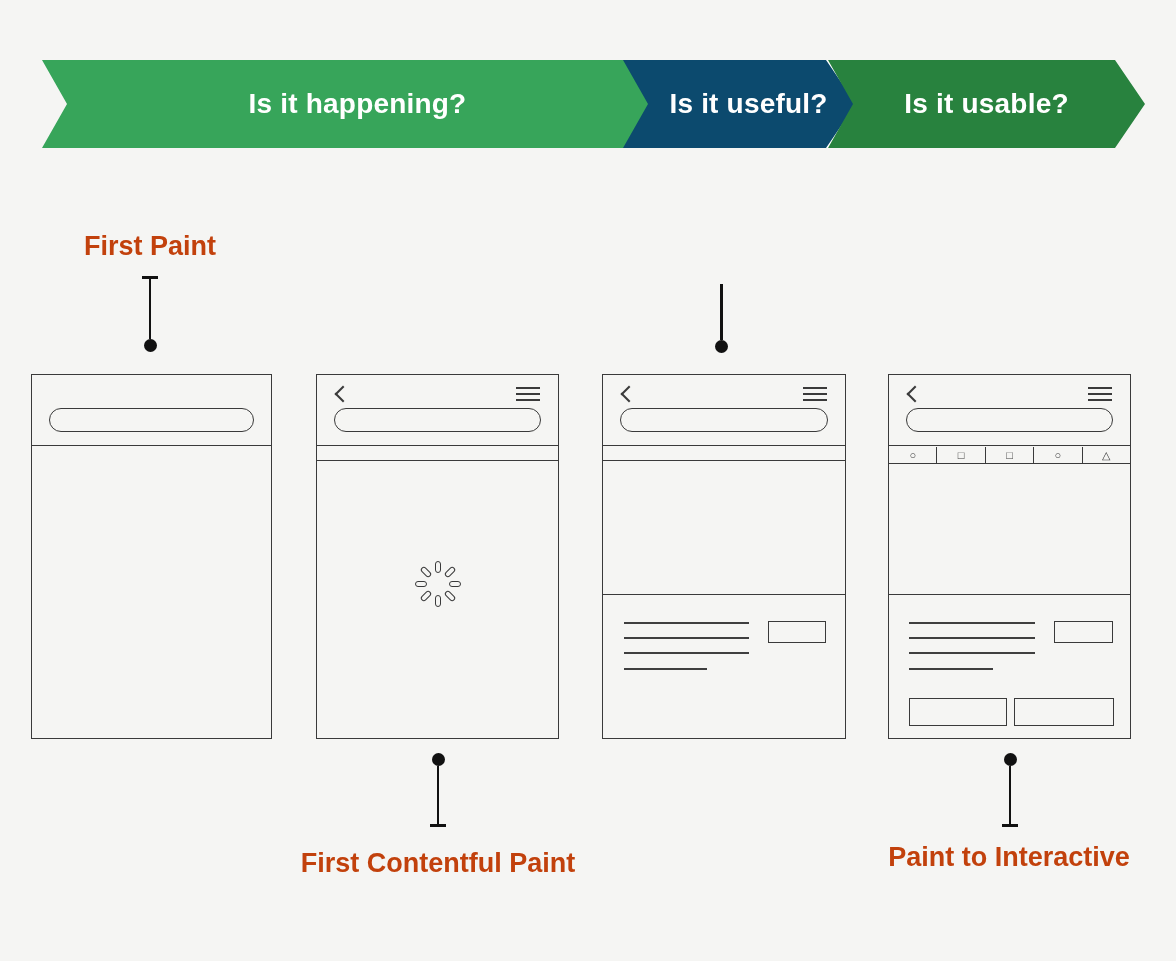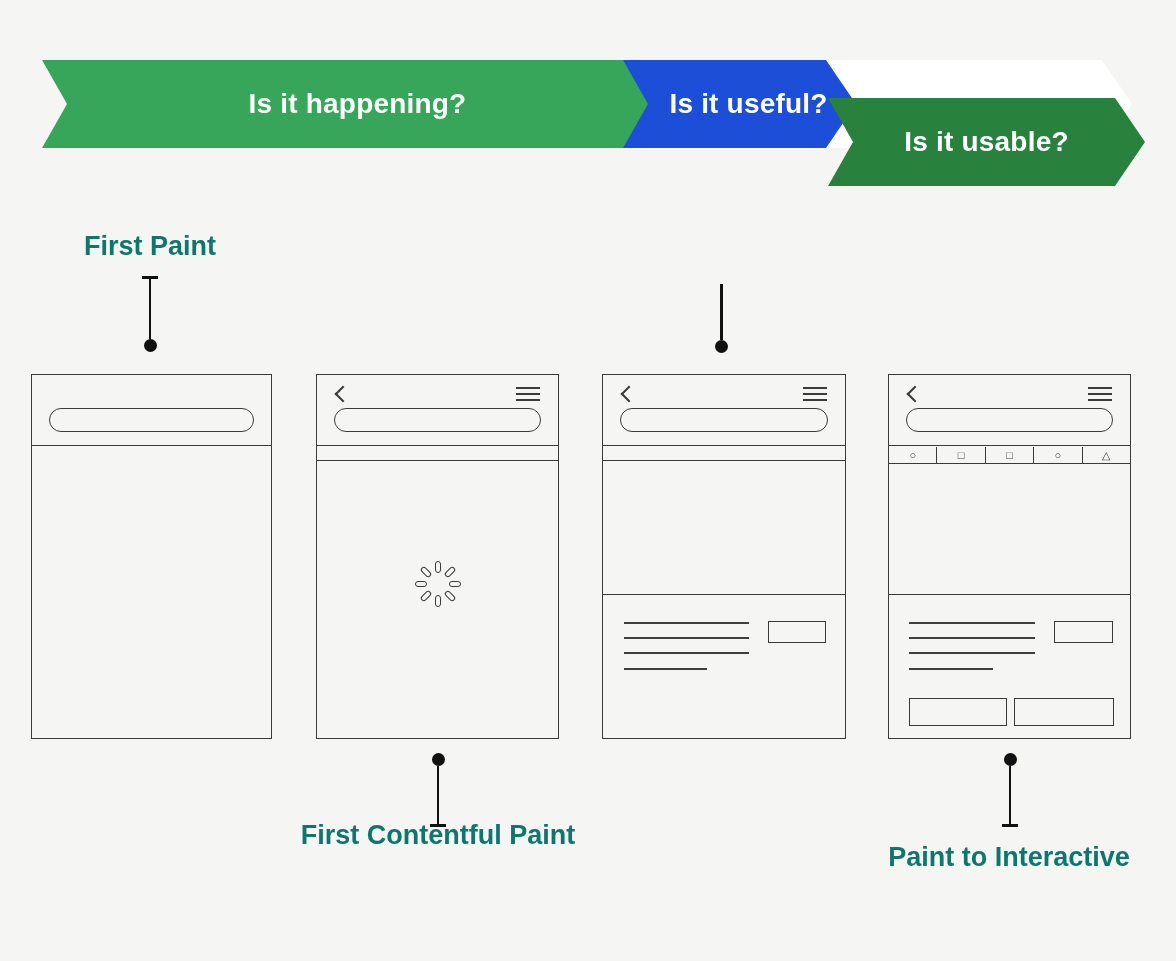--- a/index.html
+++ b/index.html
@@ -9,27 +9,27 @@
   
   .banner{position:absolute;left:30px;top:60px;width:1115px;height:88px;}
   .chev{position:absolute;top:0;height:88px;display:flex;align-items:center;justify-content:center;
         clip-path:polygon(0 0, calc(100% - 30px) 0, 100% 50%, calc(100% - 30px) 100%, 0 100%, 25px 50%);
         z-index:2;}
   .chev span{color:#ffffff;font-size:28px;font-weight:600;letter-spacing:.2px;white-space:nowrap;}
   .chev-sep{position:absolute;top:0;height:88px;background:#ffffff;z-index:1;
         clip-path:polygon(0 0, calc(100% - 30px) 0, 100% 50%, calc(100% - 30px) 100%, 0 100%, 25px 50%);}
   .c1{left:12px;width:603px;padding-left:14px;}
   .c2{left:593px;width:215px;padding-left:18px;}
-  .c3{left:798px;width:317px;margin-top:38px;}
+  .c3{left:798px;width:317px;}
   .sep2{left:580px;width:215px;}
   .sep3{left:785px;width:317px;}
 
   
   .metric-label{position:absolute;transform:translateX(-50%);font-size:27px;font-weight:700;
-                color:#0f766e;white-space:nowrap;}
+                color:#c2410c;white-space:nowrap;}
 
   
   .pin{position:absolute;display:flex;flex-direction:column;align-items:center;}
   .pin-cap{width:16px;height:3px;background:#111111;}
   .pin-line{width:2.5px;background:#111111;}
   .pin-dot{width:13px;height:13px;border-radius:50%;background:#111111;}
 
   
   .phone{position:absolute;top:374px;height:365px;border:1.5px solid #3a3a3a;box-sizing:border-box;}
   .p-header{position:absolute;left:0;right:0;top:0;height:70px;border-bottom:1.5px solid #3a3a3a;}
@@ -67,30 +67,30 @@
 <body>
 
 <div class="canvas">
 
   <div class="banner">
     <div class="chev-sep sep2"></div>
     <div class="chev-sep sep3"></div>
     <div class="chev c1" style="background: rgb(55, 165, 90);">
       <span>Is it happening?</span>
     </div>
-    <div class="chev c2" style="background: #1d4ed8;">
+    <div class="chev c2" style="background: #0c4a6e;">
       <span>Is it useful?</span>
     </div>
     <div class="chev c3" style="background: rgb(40, 130, 62);">
       <span>Is it usable?</span>
     </div>
   </div>
 
   <div class="metric-label" style="left:150px;top:231px;">First Paint</div>
-  <div class="metric-label" style="left:438px;top:820px;">First Contentful Paint</div>
+  <div class="metric-label" style="left:438px;top:848px;">First Contentful Paint</div>
   <div class="metric-label" style="left:1009px;top:842px;">Paint to Interactive</div>
 
   <div class="pin" style="left:142px;top:276px;">
     <div class="pin-cap"></div>
     <div class="pin-line" style="height:60px;"></div>
     <div class="pin-dot"></div>
   </div>
   <div class="pin" style="left:715px;top:284px;">
     <div class="pin-line" style="height:56px;"></div>
     <div class="pin-dot"></div>

